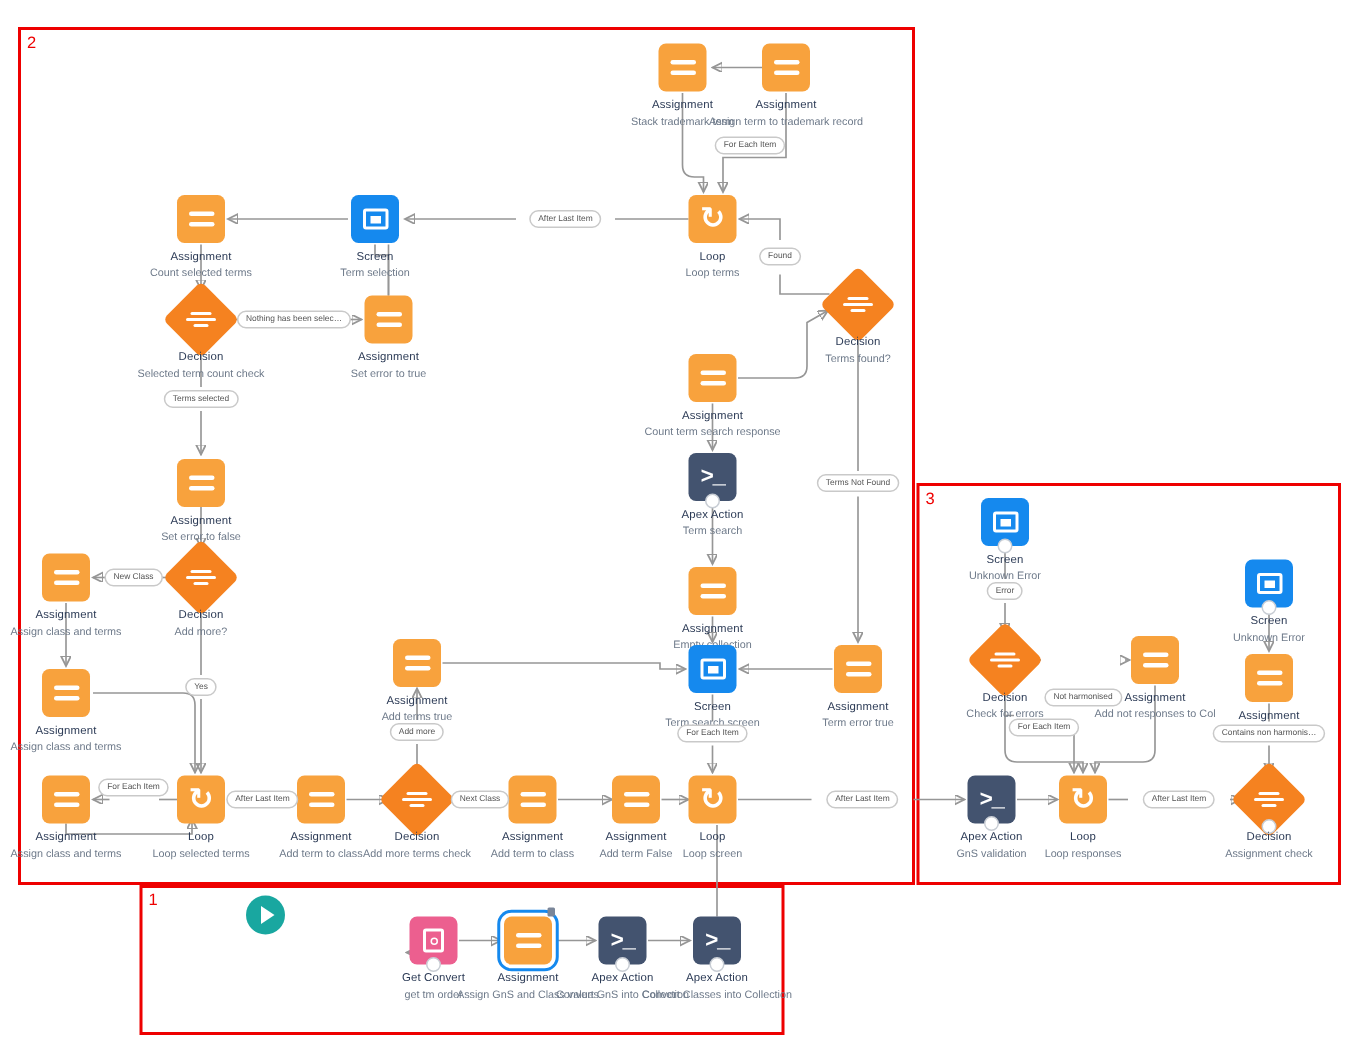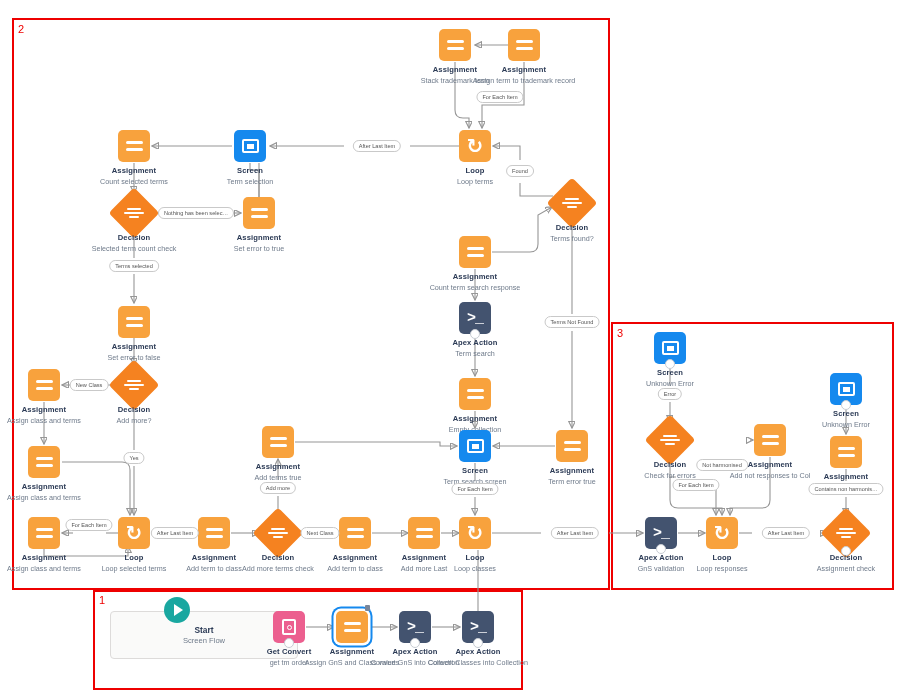--- a/index.html
+++ b/index.html
@@ -24,21 +24,21 @@
   .node .box.apex{background:#43536f;border-radius:5px;}
   .node .box.getrec{background:#ea6username;}
   .node .box.getrec{background:#ec5f8f;}
   .node .box.loopb{background:#f8a23d;}
   .node .dia{position:absolute;left:-18px;top:-18px;width:36px;height:36px;background:#f58220;
              transform:rotate(45deg);border-radius:4px;}
   .node .diaglyph{position:absolute;left:-11px;top:-10px;width:22px;height:20px;
                   display:flex;flex-direction:column;justify-content:center;align-items:center;gap:2px;}
   .node .diaglyph i{display:block;background:#fff;height:2px;border-radius:1px;}
   .node .labels{position:absolute;left:-70px;top:20px;width:140px;text-align:center;}
-  .node .ttl{font-size:7.6px;font-weight:bold;color:#2b3a55;letter-spacing:.1px;line-height:10px;}
+  .node .ttl{font-size:7.6px;font-weight:normal;color:#2b3a55;letter-spacing:.1px;line-height:10px;}
   .node .sub{font-size:7.2px;color:#6e7a8a;line-height:9px;margin-top:1px;}
 
   
   .gl-assign{width:17px;display:flex;flex-direction:column;gap:4px;}
   .gl-assign i{display:block;height:3px;background:#fff;border-radius:1.5px;}
   
   .gl-screen{width:17px;height:14px;border:2.2px solid #fff;border-radius:2px;box-sizing:border-box;
              display:flex;align-items:center;justify-content:center;}
   .gl-screen i{display:block;width:7px;height:5px;background:#fff;}
   
@@ -198,24 +198,20 @@
     <line x1="846" y1="497" x2="846" y2="515" marker-end="url(#ah)"></line>
 
     <line x1="298" y1="635" x2="271" y2="635" marker-end="url(#ah)"></line>
     <line x1="306" y1="627" x2="334" y2="627" marker-end="url(#ah)"></line>
     <line x1="369" y1="627" x2="397" y2="627" marker-end="url(#ah)"></line>
     <line x1="432" y1="627" x2="460" y2="627" marker-end="url(#ah)"></line>
 
     <line x1="478" y1="550" x2="478" y2="611"></line>
   </svg>
 
-  <div class="startnode" style="left:110px;top:611px;">
-    <div class="ttl">Start</div>
-    <div class="sub">Screen Flow</div>
-  </div>
   <div class="startcircle" style="left:164px;top:597px;">
       <b></b>
     </div>
 
   <div class="node" style="left:455px;top:45px;">
     <div class="box assign">
         <div class="gl-assign">
           <i></i>
           <i></i>
         </div>
@@ -504,31 +500,31 @@
 
   <div class="node" style="left:424px;top:533px;">
     <div class="box assign">
         <div class="gl-assign">
           <i></i>
           <i></i>
         </div>
       </div>
     <div class="labels" style="left:-55px;width:110px;">
         <div class="ttl">Assignment</div>
-      <div class="sub">Add more Last</div>
+      <div class="sub">Add term False</div>
       </div>
   </div>
 
   <div class="node" style="left:475px;top:533px;">
     <div class="box loopb">
         <div class="gl-loop">↻</div>
       </div>
     <div class="labels" style="left:-55px;width:110px;">
         <div class="ttl">Loop</div>
-      <div class="sub">Loop classes</div>
+      <div class="sub">Loop screen</div>
       </div>
   </div>
 
   <div class="node" style="left:670px;top:348px;">
     <div class="box screen">
         <div class="gl-screen">
           <i></i>
         </div>
       </div>
     <div class="knob"></div>

